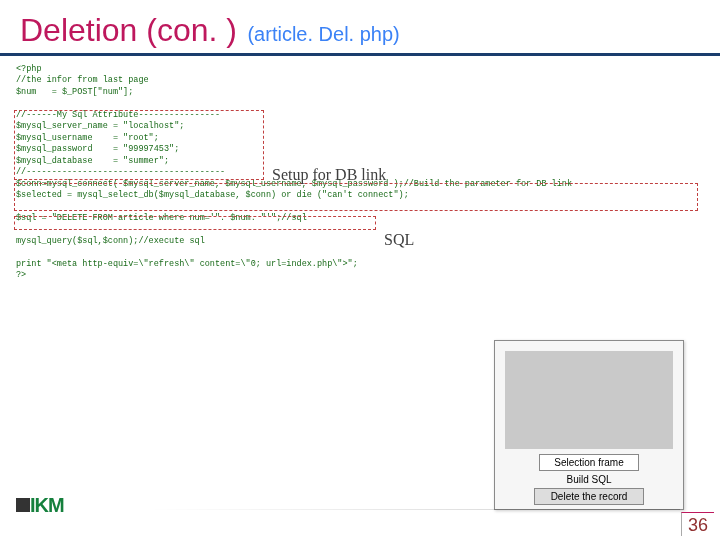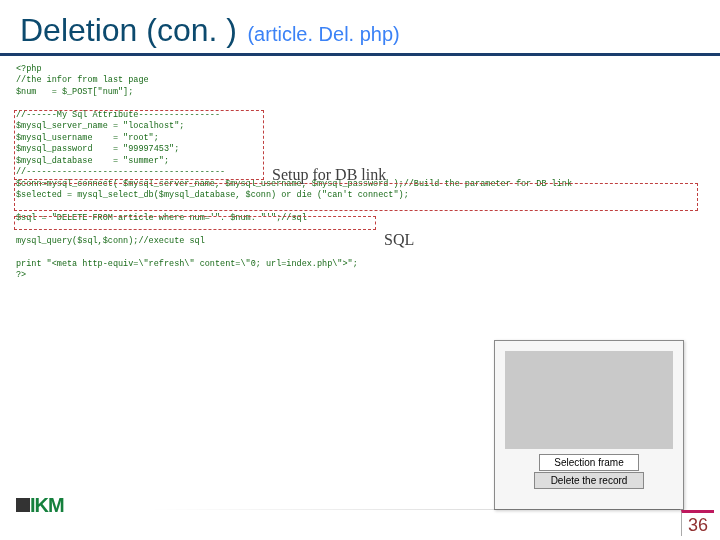--- a/index.html
+++ b/index.html
@@ -11,21 +11,21 @@
     position: relative;
     overflow: hidden;
   }
   .title-row {
     padding: 12px 20px 4px 20px;
     border-bottom: 3px solid #1a3d6d;
   }
   .title-main {
     font-size: 32px;
     font-weight: normal;
-    color: #0c4a6e;
+    color: #be185d;
     display: inline;
   }
   .title-sub {
     font-size: 20px;
     color: #3b82f6;
     display: inline;
     margin-left: 6px;
   }
   .code-area {
     padding: 8px 16px 0 16px;
@@ -73,21 +73,21 @@
     transform: translateX(-50%);
     border: 1px solid #888;
     background: #fff;
     font-size: 10px;
     text-align: center;
     padding: 2px 6px;
     white-space: nowrap;
   }
   .tb1 { bottom: 38px; width: 100px; }
   .tb2 { bottom: 22px; width: 80px; background: transparent; border: none; }
-  .tb3 { bottom: 20px; width: 110px; background: #ddd; text-align: center; }
+  .tb3 { bottom: 4px; width: 110px; background: #ddd; text-align: center; }
   .foot-logo {
     position: absolute;
     left: 16px;
     bottom: 18px;
     width: 130px;
     height: 34px;
     display: flex;
     align-items: center;
     gap: 2px;
   }
@@ -110,21 +110,21 @@
     height: 1px;
     background: linear-gradient(to right, rgba(0,0,0,0), rgba(0,0,0,0.2));
   }
   .page-num {
     position: absolute;
     right: 6px;
     bottom: 4px;
     font-size: 18px;
     color: #903030;
     border-left: 1px solid #aaa;
-    border-top: 3px solid #be185d;
+    border-top: 1px solid #be185d;
     padding: 2px 6px 0 6px;
     background: #fff;
   }
 </style>
 </head>
 <body>
 
 <div class="title-row">
   <span class="title-main">Deletion (con. )</span>
   <span class="title-sub">(article. Del. php)</span>

